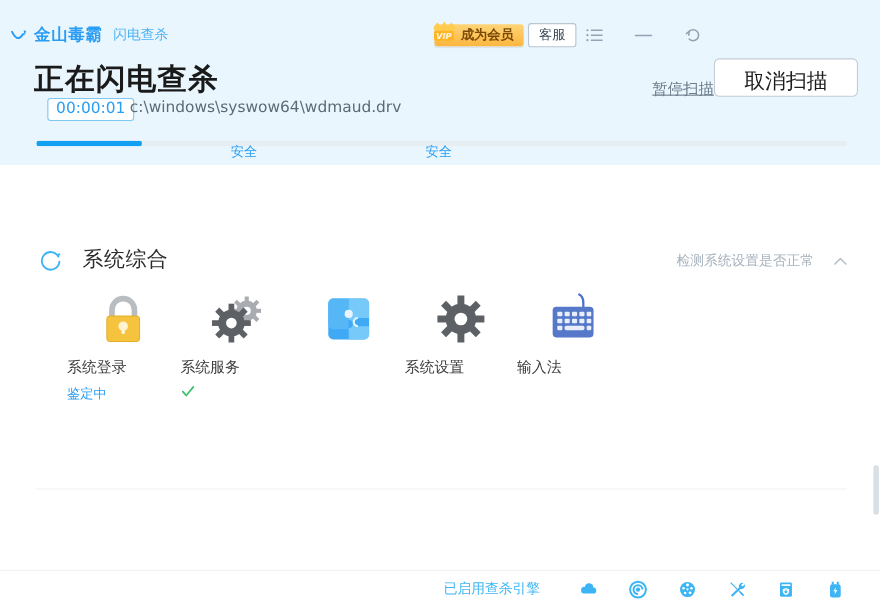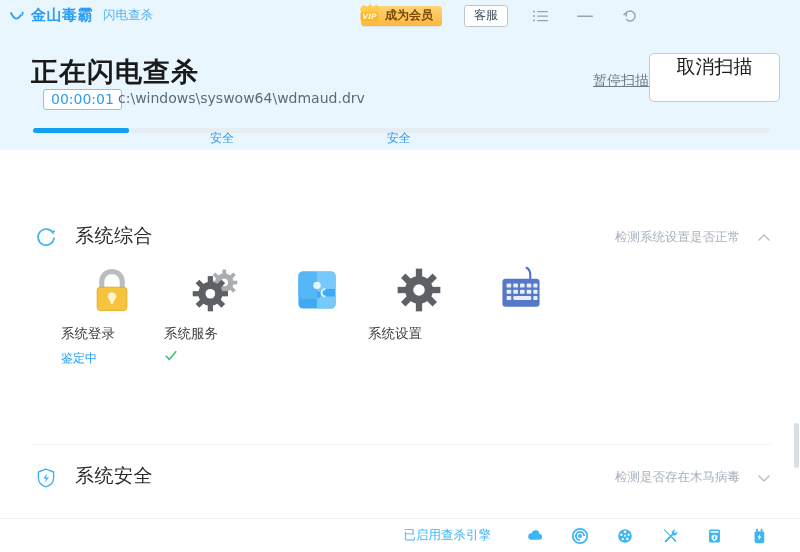--- a/index.html
+++ b/index.html
@@ -11,51 +11,50 @@
     -webkit-font-smoothing:antialiased;
   }
   .app { position:relative; width:800px; height:552px; background:#fff; }
 
   
   .header {
     position:absolute; left:0; top:0; width:800px; height:150px;
     background:#eaf6fe;
   }
   .titlebar {
-    position:absolute; left:0; top:0; width:656px; height:31px;
+    position:absolute; left:0; top:16px; width:656px; height:31px;
     display:flex; align-items:center;
   }
   .brand { display:flex; align-items:center; margin-left:10px; gap:5px; }
   .brand-swoosh { width:16px; height:14px; display:block; }
   .brand-name {
     font-size:15px; font-weight:bold; color:#2a9df4; letter-spacing:.5px;
     line-height:1;
   }
   .brand-sub {
     font-size:12.5px; color:#4db2f5; margin-left:5px; line-height:1;
   }
   .tb-right {
     position:absolute; right:6px; top:0; height:31px;
     display:flex; align-items:center; gap:0px;
   }
   .vip-btn {
     position:relative;
     height:20px; padding:0 9px 0 24px;
     background:linear-gradient(180deg,#ffd477,#fcb63f);
     border-radius:3px; color:#7a4a05; font-size:12px; font-weight:bold;
-    display:flex; align-items:center; margin-right:22px;
+    display:flex; align-items:center; margin-right:4px;
     box-shadow:0 1px 1px rgba(0,0,0,.08);
   }
   .vip-badge {
     position:absolute; left:-4px; top:-5px; width:26px; height:24px;
   }
   .svc-btn {
     height:22px; padding:0 9px; border:1px solid #b9c5d0; border-radius:3px;
     background:#fff; color:#3b4a58; font-size:12px; display:flex; align-items:center;
-    margin-right:16px;
   }
   .ticon { width:26px; height:24px; display:flex; align-items:center; justify-content:center; margin-left:4px;}
   .ticon svg { display:block; }
 
   
   .scan-title {
     position:absolute; left:31px; top:54px;
     font-size:27px; font-weight:bold; color:#1a1a1a; letter-spacing:1px;
   }
   .timer {
@@ -68,23 +67,23 @@
   .scan-path {
     position:absolute; left:118px; top:90px;
     font-size:14px; color:#5a6b78;
   }
   .pause-link {
     position:absolute; right:151px; top:72px;
     font-size:14px; color:#6d7d8b; text-decoration:underline;
   }
   .cancel-btn {
     position:absolute; right:20px; top:53px;
-    width:131px; height:49px; border:1px solid #c2ccd6; border-radius:5px;
+    width:131px; height:35px; border:1px solid #c2ccd6; border-radius:5px;
     background:#fff; font-size:19px; color:#1c1c1c;
-    display:flex; align-items:flex-start; justify-content:center;
+    display:flex; align-items:flex-end; justify-content:center;
   }
 
   
   .progress-wrap {
     position:absolute; left:33px; top:128px; width:737px; height:5px;
     background:#e7eef3; border-radius:2px; overflow:hidden;
   }
   .progress-bar { height:5px; background:#13a0f3; border-radius:2px; }
   .stage-labels {
     position:absolute; left:33px; top:130px; width:737px; height:20px;
@@ -349,41 +348,27 @@
                 <rect x="19.7" y="27.7" width="5" height="4.4" rx="1"></rect>
               <rect x="26.9" y="27.7" width="5" height="4.4" rx="1"></rect>
                 <rect x="34.1" y="27.7" width="5" height="4.4" rx="1"></rect>
               <rect x="41.3" y="27.7" width="4.5" height="4.4" rx="1"></rect>
               <rect x="12.5" y="34.5" width="5" height="4.4" rx="1"></rect>
               <rect x="19.7" y="34.5" width="19.4" height="4.4" rx="1.6"></rect>
               <rect x="41.3" y="34.5" width="4.5" height="4.4" rx="1"></rect>
             </g>
           </svg>
         </div>
+        <div class="cap">输入法</div>
         <div class="sub"></div>
       </div>
     </div>
 
     <div class="divider" style="top:294px;"></div>
 
-    <div class="section-head" style="top:298px;">
-      <span class="sec-ico">
-        <svg viewBox="0 0 22 22" width="22" height="22">
-          <path d="M11 2.2 L18.6 5 V11 c0 4.6 -3.4 7.6 -7.6 8.8 C6.8 18.6 3.4 15.6 3.4 11 V5 Z" stroke="#3db5f5" stroke-width="1.4" fill="none" stroke-linejoin="round"></path>
-          <path d="M11.8 6.6 L8.4 11.4 h2.6 l-0.9 3.8 L14 10.4 h-2.7 z" fill="#3db5f5"></path>
-        </svg>
-      </span>
-      <span class="sec-title">系统安全</span>
-      <span class="sec-desc">检测是否存在木马病毒</span>
-      <span class="sec-chev">
-        <svg viewBox="0 0 16 16" width="16" height="16">
-          <path d="M3 6 L8 11 L13 6" stroke="#b4bec8" stroke-width="1.4" fill="none" stroke-linecap="round" stroke-linejoin="round"></path>
-        </svg>
-      </span>
-    </div>
   </div>
 
   <div class="scrollbar">
     <div class="scroll-thumb"></div>
   </div>
 
   <div class="footer">
     <span class="footer-text">已启用查杀引擎</span>
 
     <span class="fico">

